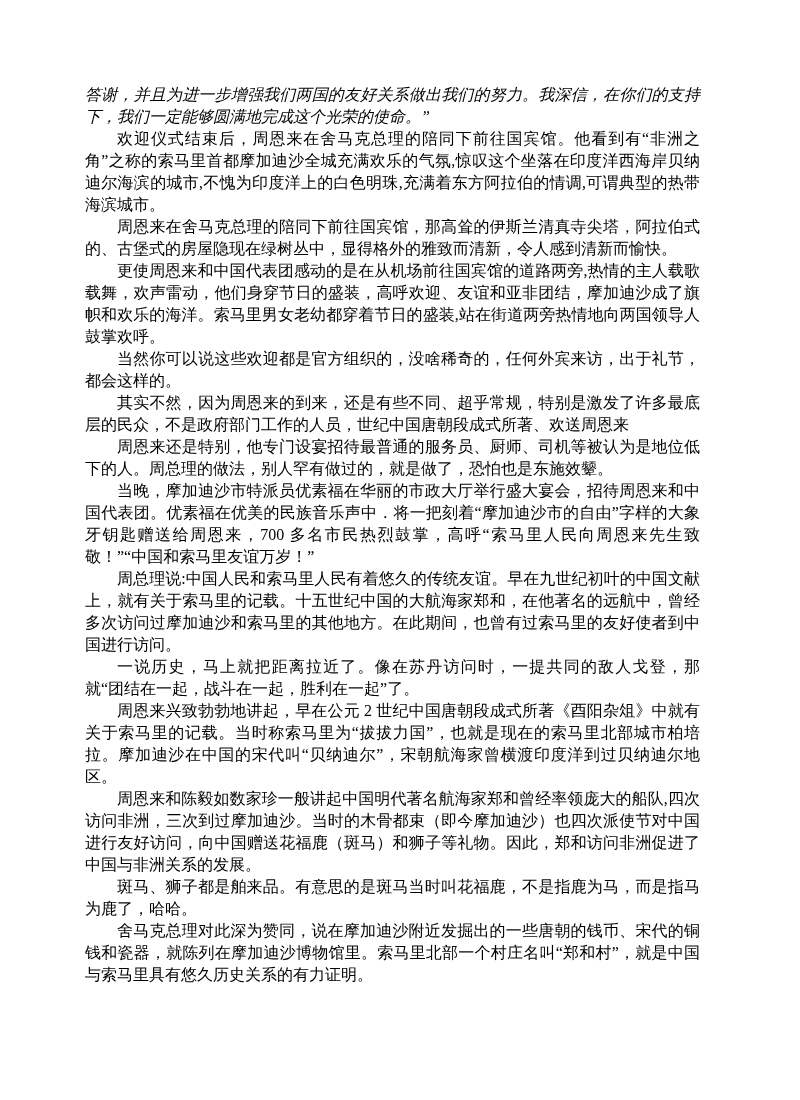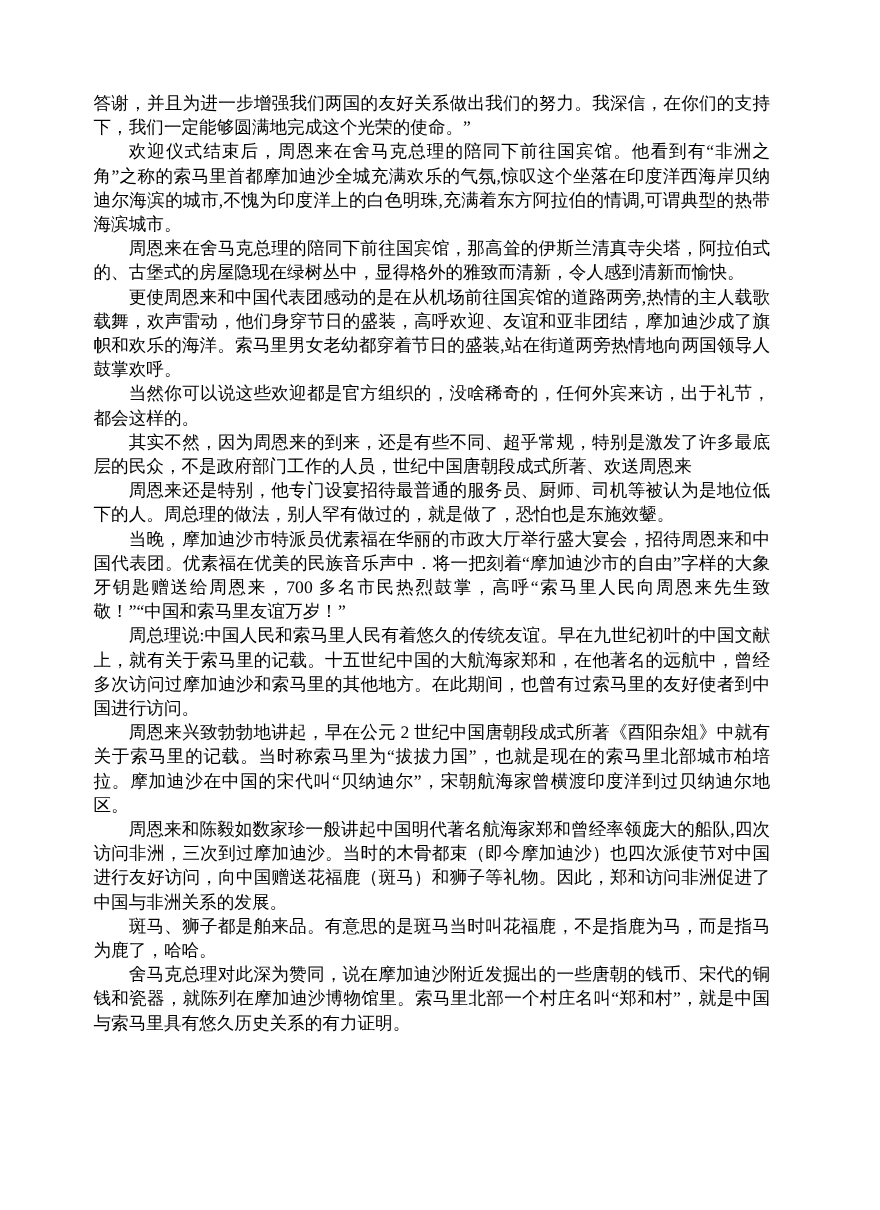--- a/index.html
+++ b/index.html
@@ -34,35 +34,37 @@
     text-align: justify;
     text-justify: inter-ideograph;
   }
   .text-block p {
     margin: 0;
     padding: 0;
     text-indent: 2em;
   }
   .text-block p.no-indent {
     text-indent: 0;
+    font-style: italic;
   }
 </style>
 </head>
 <body>
 
 <div class="page">
   <div class="text-block">
     <p class="no-indent">答谢，并且为进一步增强我们两国的友好关系做出我们的努力。我深信，在你们的支持下，我们一定能够圆满地完成这个光荣的使命。”</p>
     <p>欢迎仪式结束后，周恩来在舍马克总理的陪同下前往国宾馆。他看到有“非洲之角”之称的索马里首都摩加迪沙全城充满欢乐的气氛,惊叹这个坐落在印度洋西海岸贝纳迪尔海滨的城市,不愧为印度洋上的白色明珠,充满着东方阿拉伯的情调,可谓典型的热带海滨城市。</p>
     <p>周恩来在舍马克总理的陪同下前往国宾馆，那高耸的伊斯兰清真寺尖塔，阿拉伯式的、古堡式的房屋隐现在绿树丛中，显得格外的雅致而清新，令人感到清新而愉快。</p>
     <p>更使周恩来和中国代表团感动的是在从机场前往国宾馆的道路两旁,热情的主人载歌载舞，欢声雷动，他们身穿节日的盛装，高呼欢迎、友谊和亚非团结，摩加迪沙成了旗帜和欢乐的海洋。索马里男女老幼都穿着节日的盛装,站在街道两旁热情地向两国领导人鼓掌欢呼。</p>
     <p>当然你可以说这些欢迎都是官方组织的，没啥稀奇的，任何外宾来访，出于礼节，都会这样的。</p>
     <p>其实不然，因为周恩来的到来，还是有些不同、超乎常规，特别是激发了许多最底层的民众，不是政府部门工作的人员，世纪中国唐朝段成式所著、欢送周恩来</p>
     <p>周恩来还是特别，他专门设宴招待最普通的服务员、厨师、司机等被认为是地位低下的人。周总理的做法，别人罕有做过的，就是做了，恐怕也是东施效颦。</p>
     <p>当晚，摩加迪沙市特派员优素福在华丽的市政大厅举行盛大宴会，招待周恩来和中国代表团。优素福在优美的民族音乐声中．将一把刻着“摩加迪沙市的自由”字样的大象牙钥匙赠送给周恩来，700 多名市民热烈鼓掌，高呼“索马里人民向周恩来先生致敬！”“中国和索马里友谊万岁！”</p>
     <p>周总理说:中国人民和索马里人民有着悠久的传统友谊。早在九世纪初叶的中国文献上，就有关于索马里的记载。十五世纪中国的大航海家郑和，在他著名的远航中，曾经多次访问过摩加迪沙和索马里的其他地方。在此期间，也曾有过索马里的友好使者到中国进行访问。</p>
+    <p>一说历史，马上就把距离拉近了。像在苏丹访问时，一提共同的敌人戈登，那就“团结在一起，战斗在一起，胜利在一起”了。</p>
     <p>周恩来兴致勃勃地讲起，早在公元 2 世纪中国唐朝段成式所著《酉阳杂俎》中就有关于索马里的记载。当时称索马里为“拔拔力国”，也就是现在的索马里北部城市柏培拉。摩加迪沙在中国的宋代叫“贝纳迪尔”，宋朝航海家曾横渡印度洋到过贝纳迪尔地区。</p>
     <p>周恩来和陈毅如数家珍一般讲起中国明代著名航海家郑和曾经率领庞大的船队,四次访问非洲，三次到过摩加迪沙。当时的木骨都束（即今摩加迪沙）也四次派使节对中国进行友好访问，向中国赠送花福鹿（斑马）和狮子等礼物。因此，郑和访问非洲促进了中国与非洲关系的发展。</p>
     <p>斑马、狮子都是舶来品。有意思的是斑马当时叫花福鹿，不是指鹿为马，而是指马为鹿了，哈哈。</p>
     <p>舍马克总理对此深为赞同，说在摩加迪沙附近发掘出的一些唐朝的钱币、宋代的铜钱和瓷器，就陈列在摩加迪沙博物馆里。索马里北部一个村庄名叫“郑和村”，就是中国与索马里具有悠久历史关系的有力证明。</p>
 
   </div>
 </div>
 
 </body></html>

